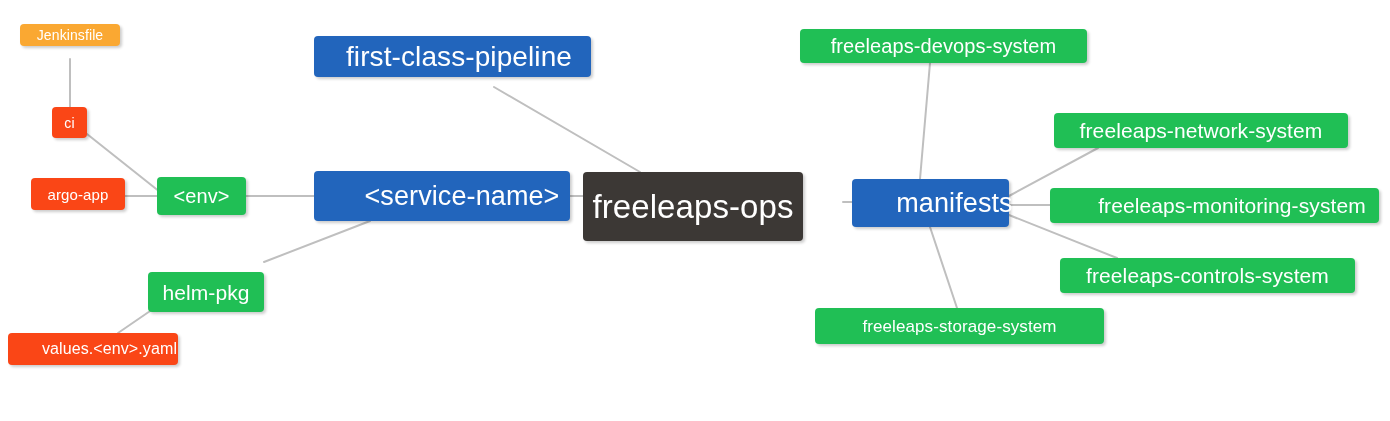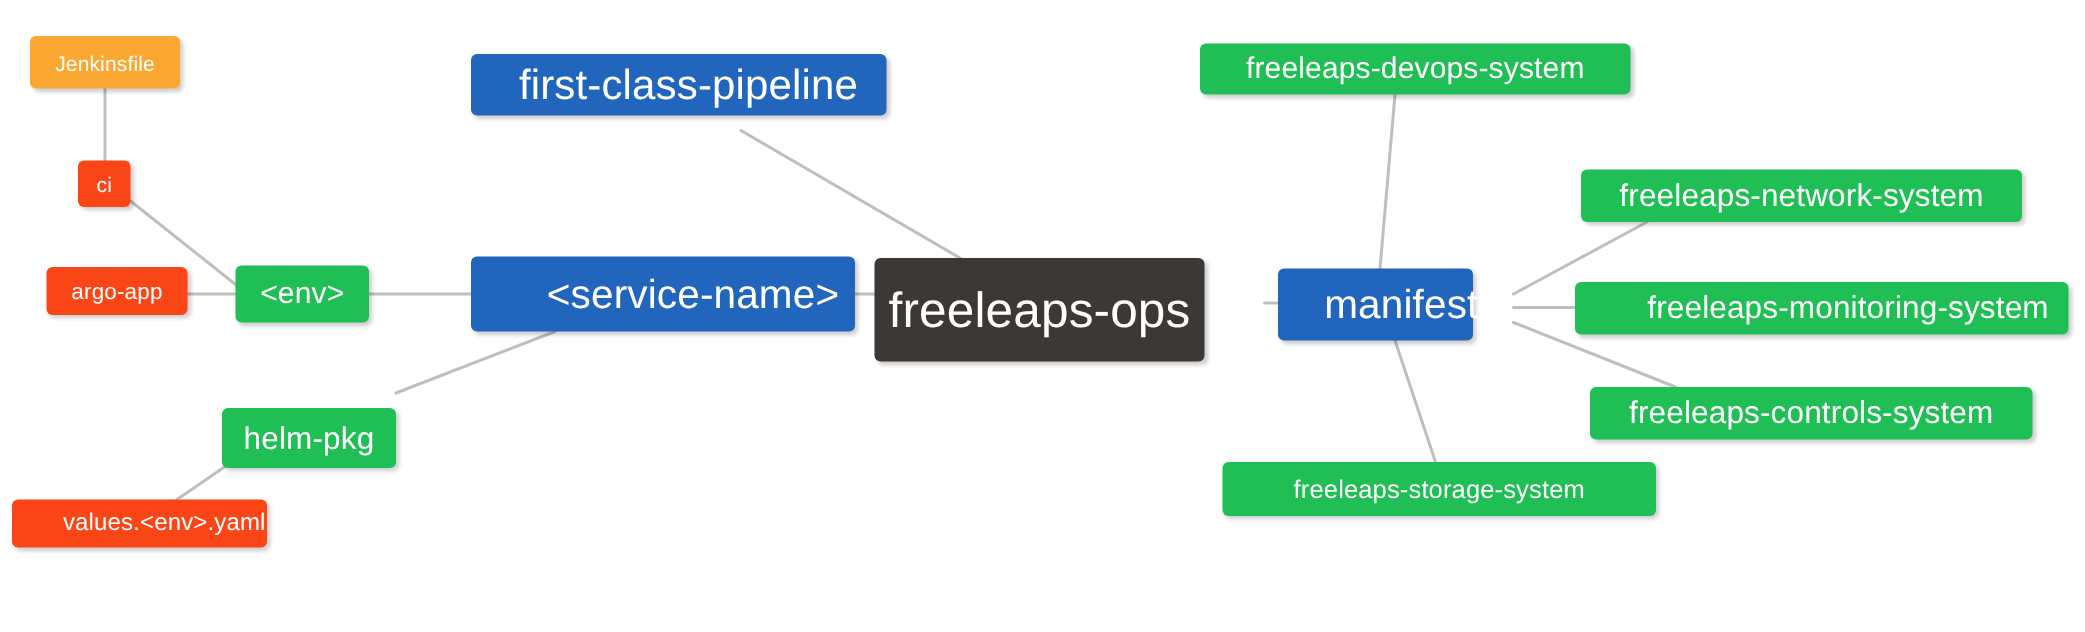--- a/index.html
+++ b/index.html
@@ -57,29 +57,29 @@
       <line x1="494" y1="87" x2="640" y2="172" stroke="#bfbfbf" stroke-width="2" stroke-linecap="round"></line>
       <line x1="570" y1="196" x2="583" y2="196" stroke="#bfbfbf" stroke-width="2" stroke-linecap="round"></line>
       <line x1="843" y1="202" x2="852" y2="202" stroke="#bfbfbf" stroke-width="2" stroke-linecap="round"></line>
       <line x1="920" y1="179" x2="930" y2="63" stroke="#bfbfbf" stroke-width="2" stroke-linecap="round"></line>
       <line x1="1009" y1="196" x2="1098" y2="148" stroke="#bfbfbf" stroke-width="2" stroke-linecap="round"></line>
       <line x1="1009" y1="205" x2="1050" y2="205" stroke="#bfbfbf" stroke-width="2" stroke-linecap="round"></line>
       <line x1="1009" y1="215" x2="1117" y2="258" stroke="#bfbfbf" stroke-width="2" stroke-linecap="round"></line>
       <line x1="930" y1="227" x2="957" y2="308" stroke="#bfbfbf" stroke-width="2" stroke-linecap="round"></line>
     </svg>
   <div id="node-layer">
-      <div class="node" style="left: 20px; top: 24px; width: 100px; height: 35px; background: rgb(250, 168, 50); font-size: 14px;">Jenkinsfile</div>
+      <div class="node" style="left: 20px; top: 24px; width: 100px; height: 22px; background: rgb(250, 168, 50); font-size: 14px;">Jenkinsfile</div>
       <div class="node" style="left: 52px; top: 107px; width: 35px; height: 31px; background: rgb(250, 70, 22); font-size: 14px;">ci</div>
       <div class="node" style="left: 31px; top: 178px; width: 94px; height: 32px; background: rgb(250, 70, 22); font-size: 15px;">argo-app</div>
       <div class="node" style="left: 157px; top: 177px; width: 89px; height: 38px; background: rgb(32, 191, 85); font-size: 20px;">&lt;env&gt;</div>
       <div class="node" style="left: 148px; top: 272px; width: 116px; height: 40px; background: rgb(32, 191, 85); font-size: 21px;">helm-pkg</div>
       <div class="node" style="left: 8px; top: 333px; width: 170px; height: 32px; background: rgb(250, 70, 22); font-size: 16px; padding-left: 33px;">values.&lt;env&gt;.yaml</div>
       <div class="node" style="left: 314px; top: 171px; width: 256px; height: 50px; background: rgb(34, 101, 188); font-size: 27px; padding-left: 40px;">&lt;service-name&gt;</div>
       <div class="node" style="left: 314px; top: 36px; width: 277px; height: 41px; background: rgb(34, 101, 188); font-size: 28px; padding-left: 13px;">first-class-pipeline</div>
       <div class="node" style="left: 583px; top: 172px; width: 220px; height: 69px; background: rgb(60, 56, 53); font-size: 33px;">freeleaps-ops</div>
-      <div class="node" style="left: 852px; top: 179px; width: 130px; height: 48px; background: rgb(34, 101, 188); font-size: 27px; padding-left: 48px;">manifests</div>
+      <div class="node" style="left: 852px; top: 179px; width: 157px; height: 48px; background: rgb(34, 101, 188); font-size: 27px; padding-left: 48px;">manifests</div>
       <div class="node" style="left: 800px; top: 29px; width: 287px; height: 34px; background: rgb(32, 191, 85); font-size: 20px;">freeleaps-devops-system</div>
       <div class="node" style="left: 1054px; top: 113px; width: 294px; height: 35px; background: rgb(32, 191, 85); font-size: 21px;">freeleaps-network-system</div>
       <div class="node" style="left: 1050px; top: 188px; width: 329px; height: 35px; background: rgb(32, 191, 85); font-size: 21px; padding-left: 35px;">freeleaps-monitoring-system</div>
       <div class="node" style="left: 1060px; top: 258px; width: 295px; height: 35px; background: rgb(32, 191, 85); font-size: 21px;">freeleaps-controls-system</div>
       <div class="node" style="left: 815px; top: 308px; width: 289px; height: 36px; background: rgb(32, 191, 85); font-size: 17px;">freeleaps-storage-system</div>
     </div>
 </div>
 
 </body></html>

